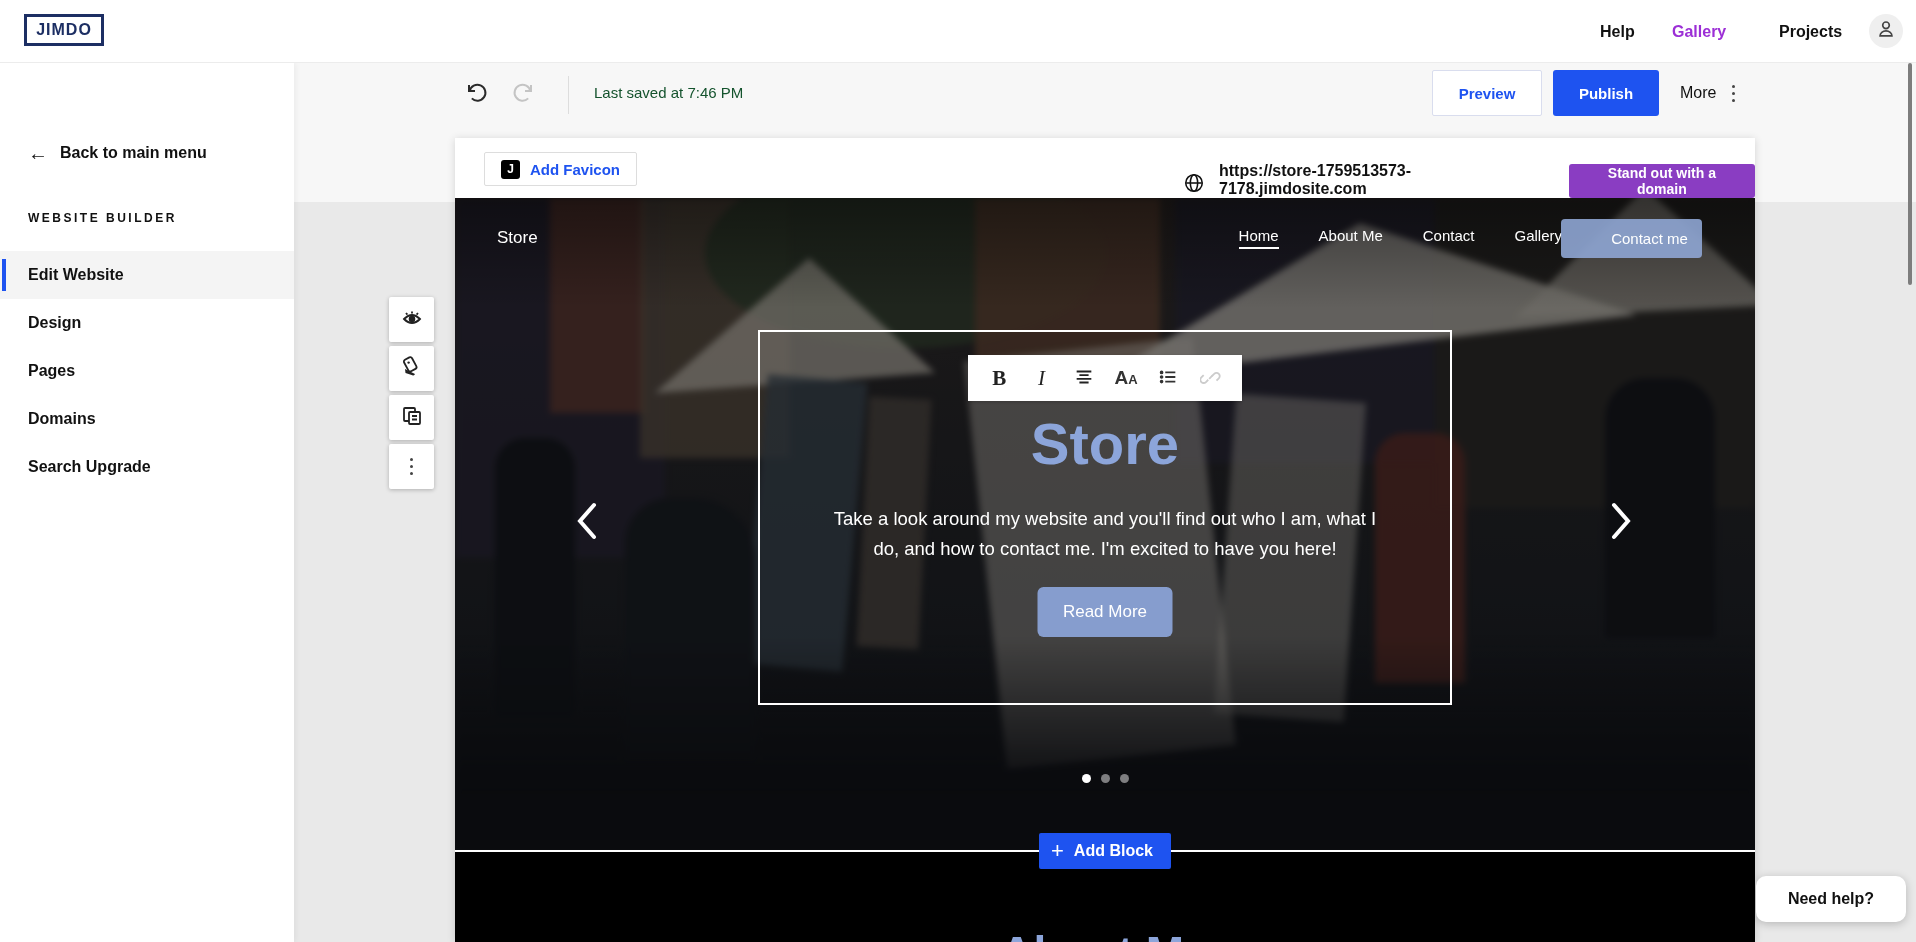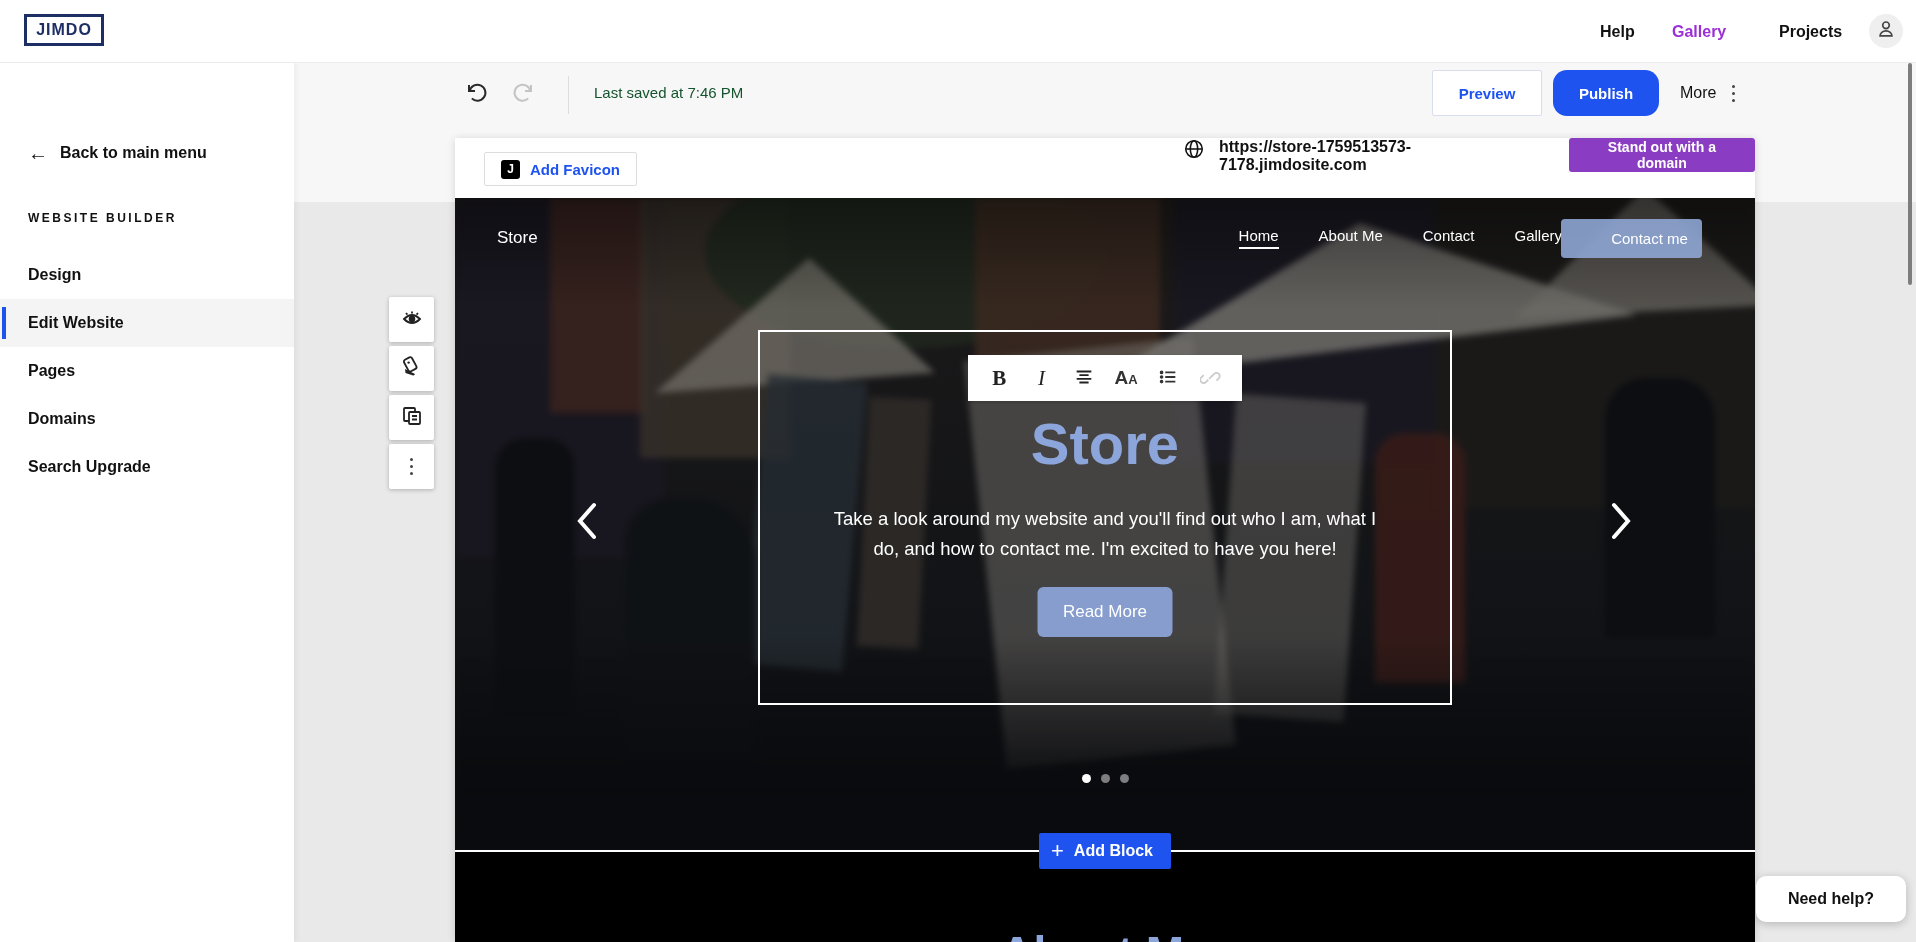--- a/index.html
+++ b/index.html
@@ -24,21 +24,21 @@
   .workarea { position:absolute; left:294px; top:202px; width:1622px; height:740px; background:#e9e9e9; }
 
   .icon-btn { position:absolute; width:28px; height:28px; display:flex; align-items:center;
               justify-content:center; cursor:pointer; background:none; border:none; }
   .tdivider { position:absolute; left:568px; top:76px; width:1px; height:38px; background:#ddd; }
   .last-saved { position:absolute; left:594px; top:84px; font-size:15px; color:#14532d; }
   .btn-preview { position:absolute; left:1432px; top:70px; width:110px; height:46px; background:#fff;
                  border:1px solid #d9ddee; color:#1e53f0; font-weight:bold; font-size:15px;
                  border-radius:2px; cursor:pointer; font-family:inherit; }
   .btn-publish { position:absolute; left:1553px; top:70px; width:106px; height:46px; background:#1e53f0;
-                 border:none; color:#fff; font-weight:bold; font-size:15px; border-radius:14px;
+                 border:none; color:#fff; font-weight:bold; font-size:15px; border-radius:3px;
                  cursor:pointer; font-family:inherit; }
   .more-wrap { position:absolute; left:1680px; top:70px; height:46px; display:flex; align-items:center;
                gap:16px; cursor:pointer; }
   .more-label { font-size:16px; color:#111; }
   .vdots { display:flex; flex-direction:column; gap:4px; }
   .vdots i { width:3px; height:3px; border-radius:50%; background:#444; }
 
   
   .sidebar { position:absolute; left:0; top:63px; width:294px; height:879px; background:#fff;
              box-shadow:2px 0 6px rgba(0,0,0,0.05); z-index:30; }
@@ -64,21 +64,21 @@
   
   .preview { position:absolute; left:455px; top:138px; width:1300px; height:804px; background:#fff;
              box-shadow:0 1px 8px rgba(0,0,0,0.15); z-index:10; }
   .favicon-bar { position:absolute; left:0; top:0; width:1300px; height:60px; background:#fff; }
   .btn-favicon { position:absolute; left:29px; top:14px; height:34px; padding:0 16px; background:#fff;
                  border:1px solid #ddd; border-radius:2px; display:flex; align-items:center; gap:10px;
                  cursor:pointer; font-family:inherit; }
   .fav-j { width:19px; height:19px; background:#000; border-radius:3px; color:#fff; font-size:12px;
            font-weight:bold; display:flex; align-items:center; justify-content:center; }
   .fav-label { color:#1e53f0; font-weight:bold; font-size:15px; }
-  .url-group { position:absolute; left:728px; top:0; height:60px; display:flex; align-items:flex-start; gap:14px; }
+  .url-group { position:absolute; left:728px; top:0; height:60px; display:flex; align-items:flex-end; gap:14px; }
   .site-url { font-size:16px; font-weight:bold; color:#111; }
   .btn-domain { height:34px; padding:0 16px; background:#8a3dc2; color:#fff; border:none; border-radius:3px;
                 font-size:14px; font-weight:bold; cursor:pointer; font-family:inherit; margin-left:12px; }
 
   
   .site { position:absolute; left:0; top:60px; width:1300px; height:652px; overflow:hidden;
           background:linear-gradient(180deg,#332a24 0%,#242120 30%,#1a1b1d 62%,#0e0f11 100%); }
   .ph-shapes { position:absolute; inset:0; filter:blur(3px); }
   .ph-shapes div { position:absolute; }
   .s-b1 { left:0; top:0; width:210px; height:360px; background:#272130; opacity:.85; }
@@ -217,22 +217,22 @@
       </span>
   </div>
 
   <div class="sidebar">
     <div class="back-row">
       <span class="back-arrow">←</span>
       <span>Back to main menu</span>
     </div>
     <div class="side-section">WEBSITE BUILDER</div>
     <div class="side-items">
+      <div class="side-item active">Edit Website</div>
       <div class="side-item">Design</div>
-      <div class="side-item active">Edit Website</div>
       <div class="side-item">Pages</div>
       <div class="side-item">Domains</div>
       <div class="side-item">Search Upgrade</div>
     </div>
   </div>
 
   <div class="float-tools">
     <button class="tool-btn">
       <span>
         <svg width="24" height="24" viewBox="0 0 24 24" fill="none" stroke="#222" stroke-width="1.8">

